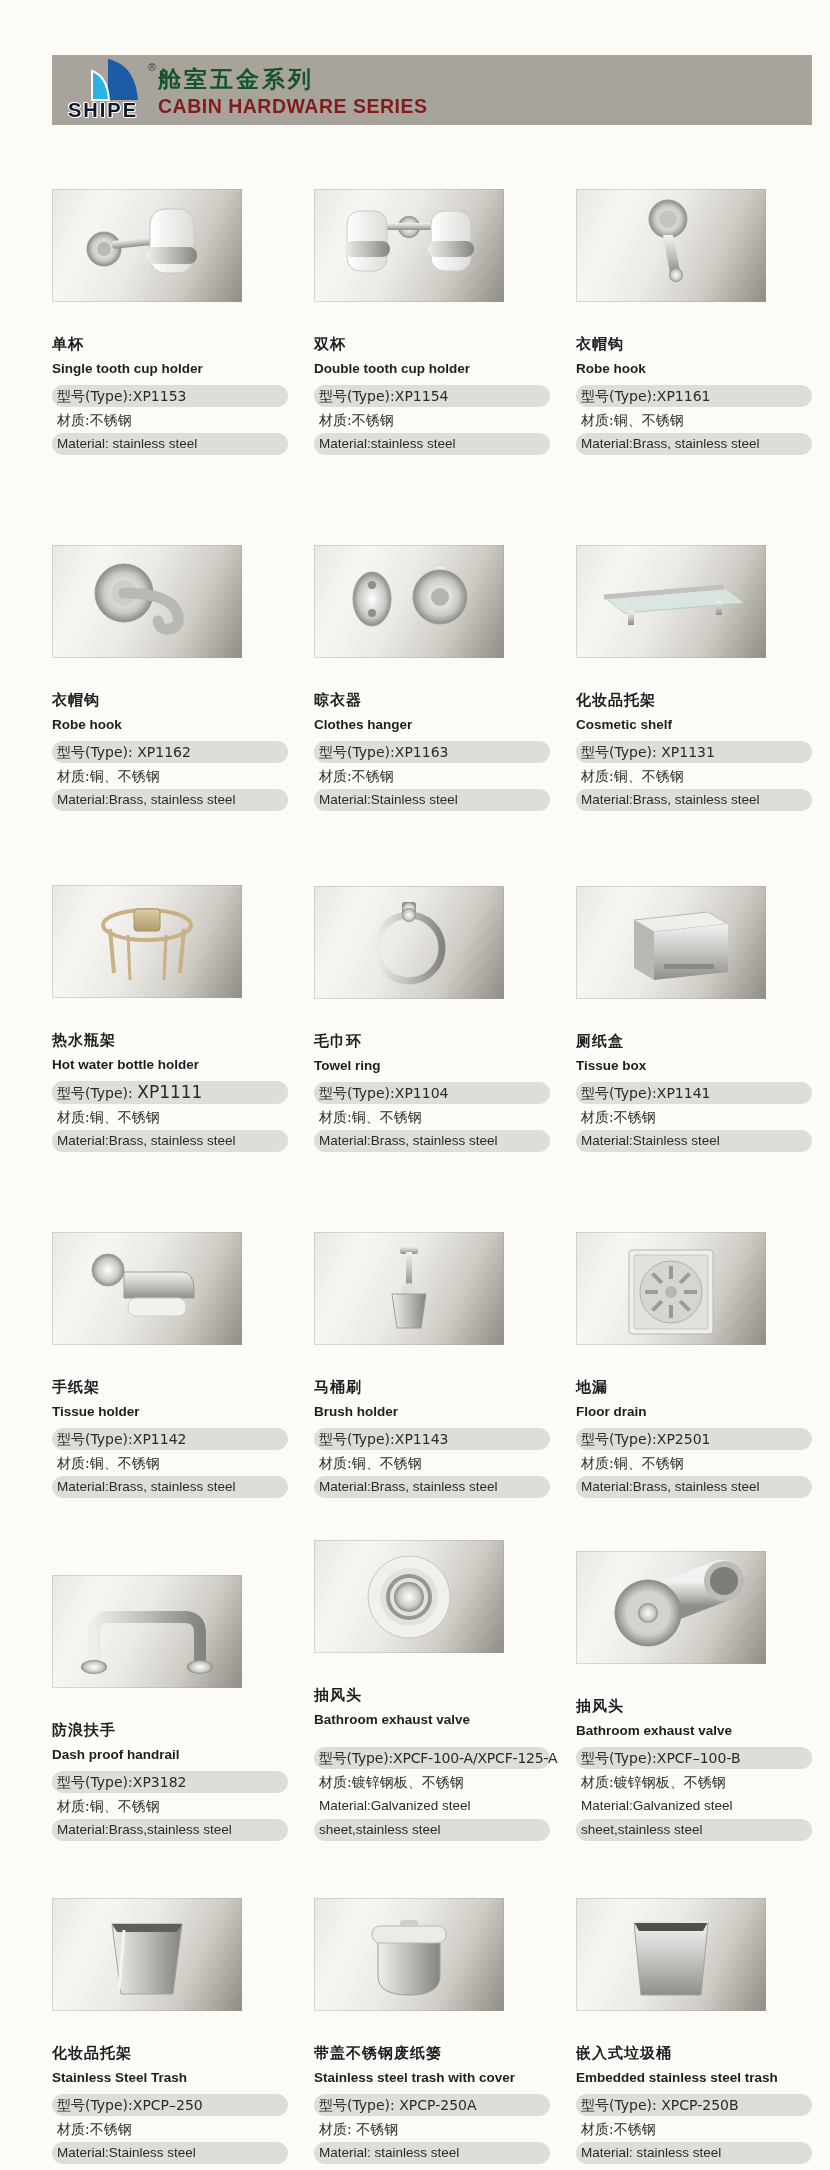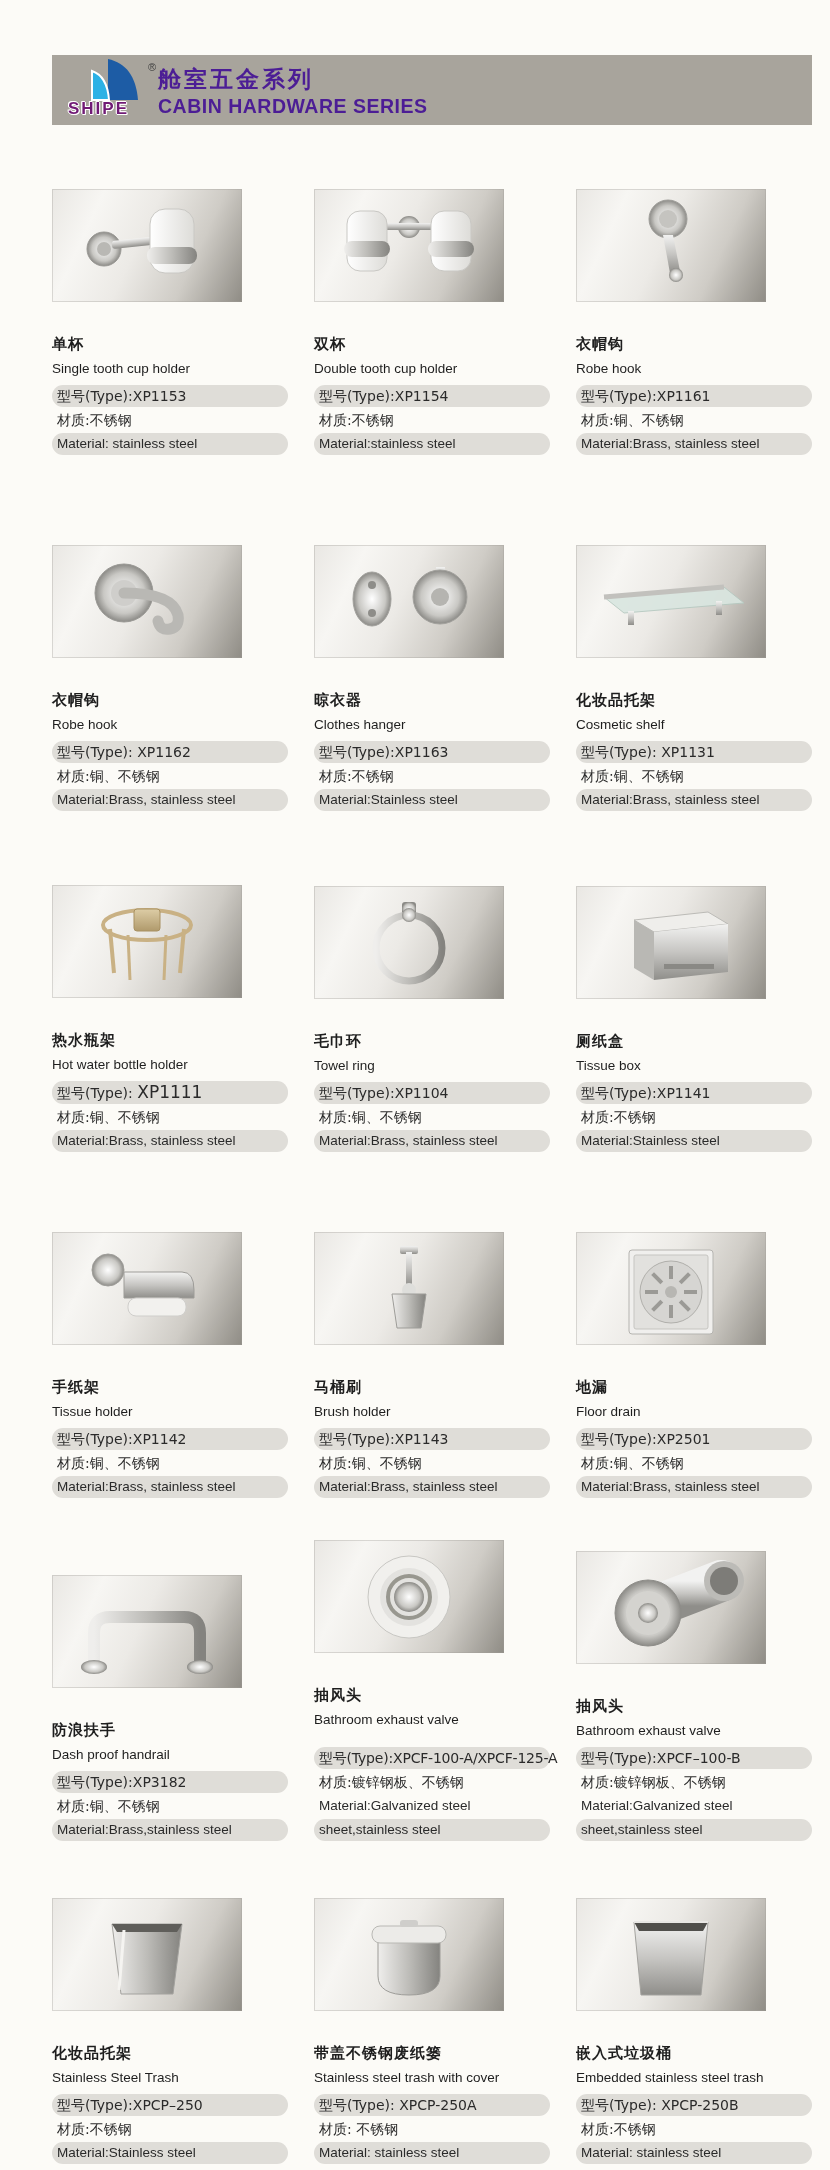--- a/index.html
+++ b/index.html
@@ -9,33 +9,33 @@
     background:#fcfbf7; overflow:hidden;
     font-family:"Liberation Sans","DejaVu Sans",sans-serif;
     color:#1e1e1e;
   }
 
   
   .band { position:absolute; left:52px; top:55px; width:760px; height:70px; background:#a8a49c; }
   .logo-sail { position:absolute; left:26px; top:3px; }
   .logo-text {
     position:absolute; left:16px; top:44px;
-    font-size:17px; font-weight:bold; letter-spacing:2px;
-    color:#701a75;
+    font-size:20px; font-weight:bold; letter-spacing:2px;
+    color:#0f172a;
     text-shadow:1px 0 #fff,-1px 0 #fff,0 1px #fff,0 -1px #fff,1px 1px #fff,-1px -1px #fff;
   }
   .reg { position:absolute; left:96px; top:6px; font-size:11px; color:#3f3f3f; }
   .title-zh {
     position:absolute; left:106px; top:9px;
     font-family:"DejaVu Sans","Liberation Sans",sans-serif;
-    font-size:23px; font-weight:bold; letter-spacing:3px; color:#4c1d95;
+    font-size:23px; font-weight:bold; letter-spacing:3px; color:#14532d;
   }
   .title-en {
     position:absolute; left:106px; top:40px;
-    font-size:19.5px; font-weight:bold; letter-spacing:0.5px; color:#4c1d95;
+    font-size:19.5px; font-weight:bold; letter-spacing:0.5px; color:#7f1d1d;
   }
 
   
   .row {
     position:absolute; left:52px; width:760px;
     display:grid; grid-template-columns:236px 236px 236px; column-gap:26px;
     align-items:end;
   }
   #row1{top:189px} #row2{top:545px} #row3{top:885px}
   #row4{top:1232px} #row5{top:1540px} #row6{top:1898px}
@@ -43,21 +43,21 @@
   .pimg {
     width:190px; height:113px; margin-bottom:32px;
     background:linear-gradient(115deg,#e9e7e3 0%,#f7f6f3 22%,#eceae6 46%,#cfccc6 72%,#8f8c85 100%);
     box-shadow:inset 0 0 0 1px rgba(160,158,152,.35);
   }
   .nzh {
     font-family:"DejaVu Sans","Liberation Sans",sans-serif;
     font-size:15px; line-height:20px; font-weight:bold;
     letter-spacing:1px; margin-bottom:6px; white-space:nowrap;
   }
-  .nen { font-size:13.5px; line-height:18px; font-weight:normal; margin-bottom:7px; white-space:nowrap; }
+  .nen { font-size:13.5px; line-height:18px; font-weight:bold; margin-bottom:7px; white-space:nowrap; }
   .ln {
     font-size:13.5px; line-height:16px; color:#2a2a2a;
     padding:3px 5px; margin-bottom:2px; white-space:nowrap;border-radius:11px;
   }
   .ln.zh { font-family:"DejaVu Sans","Liberation Sans",sans-serif; font-size:14px; }
   .bar { background:#dfddd8; }
   .tight { font-size:12px; letter-spacing:-0.2px;margin-top:18px; }
   .big-type { font-size:17px; }
 </style>
 </head>

